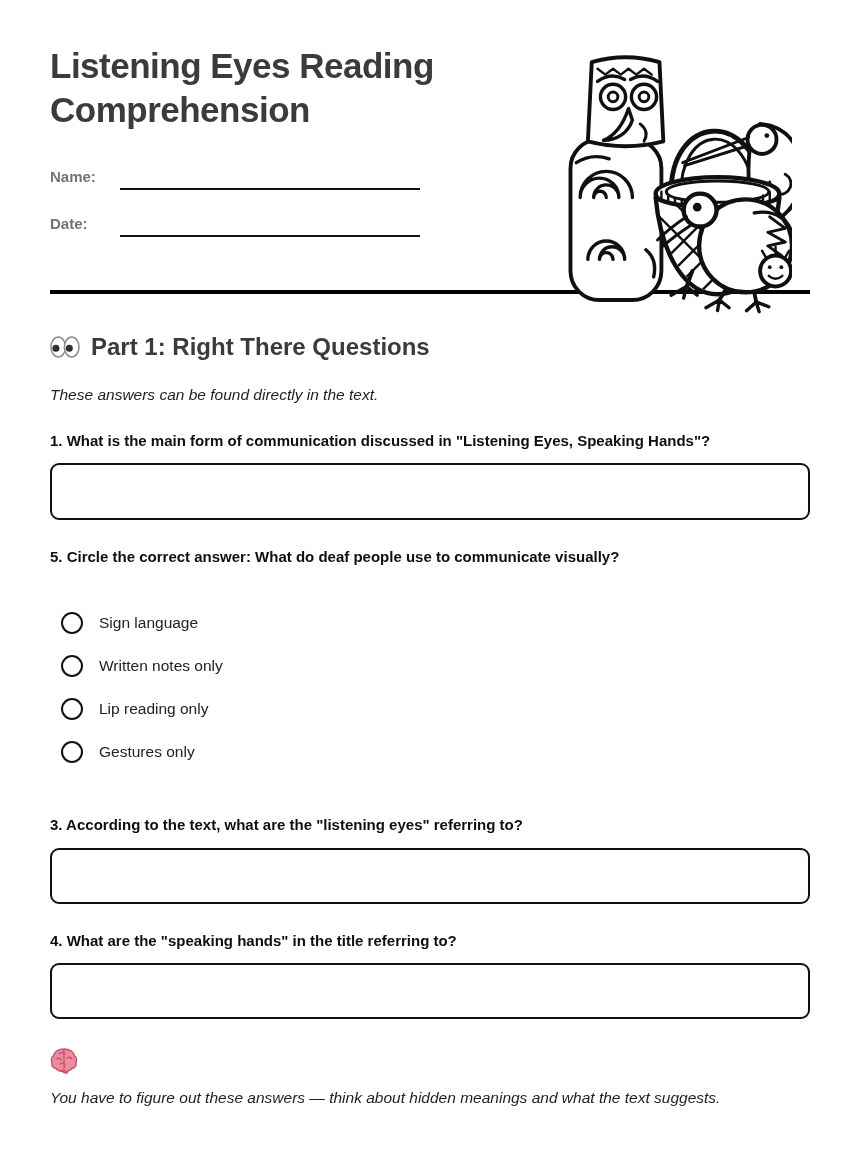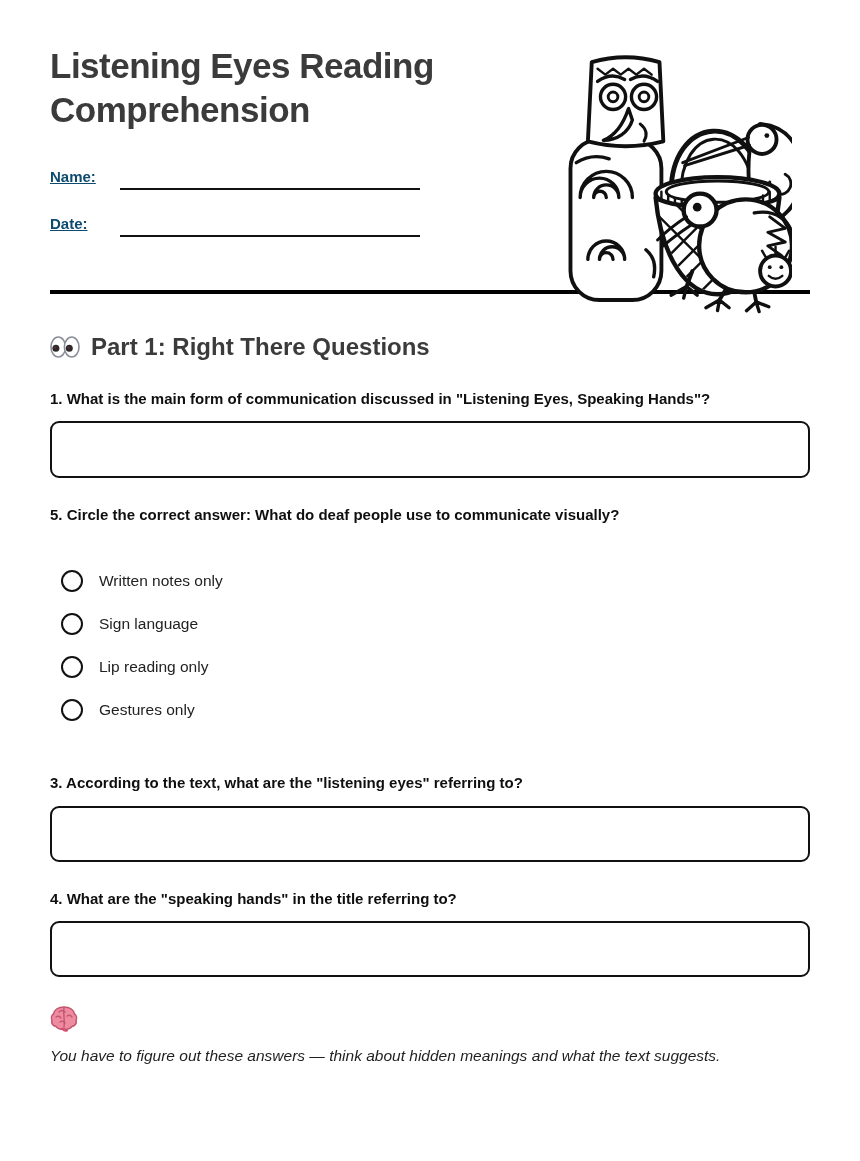--- a/index.html
+++ b/index.html
@@ -13,21 +13,21 @@
   
   .header { position: relative; height: 290px; }
   .doc-title {
     position: absolute; top: 44px; left: 0; width: 490px;
     font-size: 35px; font-weight: 700; color: #3b3b3b;
     line-height: 1.26; letter-spacing: -0.5px;
   }
   .field-row { position: absolute; left: 0; display: flex; align-items: flex-end; height: 27px; }
   .field-row.name { top: 163px; }
   .field-row.date { top: 210px; }
-  .field-label { font-size: 15px; font-weight: 700; color: #0c4a6e; width: 70px; line-height: 22px; align-self: center; text-decoration: underline; }
+  .field-label { font-size: 15px; font-weight: 700; color: #737373; width: 70px; line-height: 22px; align-self: center; }
   .field-line { width: 300px; height: 2px; background: #111; }
   .illustration { position: absolute; left: 505px; top: 50px; width: 237px; height: 264px; }
 
   .divider { height: 4px; background: #000; }
 
   
   .section-heading {
     display: flex; align-items: center; gap: 11px;
     font-size: 24px; font-weight: 700; color: #3b3b3b; line-height: 30px;
   }
@@ -144,34 +144,35 @@
         <ellipse cx="21.7" cy="11" rx="7.3" ry="10" fill="#fff" stroke="#8a8f98" stroke-width="1.6"></ellipse>
         <circle cx="5.9" cy="12.3" r="3.5" fill="#2b2b2b"></circle>
         <circle cx="19.3" cy="12.3" r="3.5" fill="#2b2b2b"></circle>
         <circle cx="5.2" cy="11.4" r="1" fill="#7a2430"></circle>
         <circle cx="18.6" cy="11.4" r="1" fill="#7a2430"></circle>
       </svg>
     </span>
     <span>Part 1: Right There Questions</span>
   </div>
 
+  <div class="instruction">These answers can be found directly in the text.</div>
 
   <div class="question">1. What is the main form of communication discussed in "Listening Eyes, Speaking Hands"?</div>
   <div class="answer-box"></div>
 
   <div class="question">5. Circle the correct answer: What do deaf people use to communicate visually?</div>
 
   <div class="options">
     <div class="option">
       <span class="radio"></span>
+      <span class="option-label">Sign language</span>
+    </div>
+    <div class="option">
+      <span class="radio"></span>
       <span class="option-label">Written notes only</span>
-    </div>
-    <div class="option">
-      <span class="radio"></span>
-      <span class="option-label">Sign language</span>
     </div>
     <div class="option">
       <span class="radio"></span>
       <span class="option-label">Lip reading only</span>
     </div>
     <div class="option">
       <span class="radio"></span>
       <span class="option-label">Gestures only</span>
     </div>
   </div>

